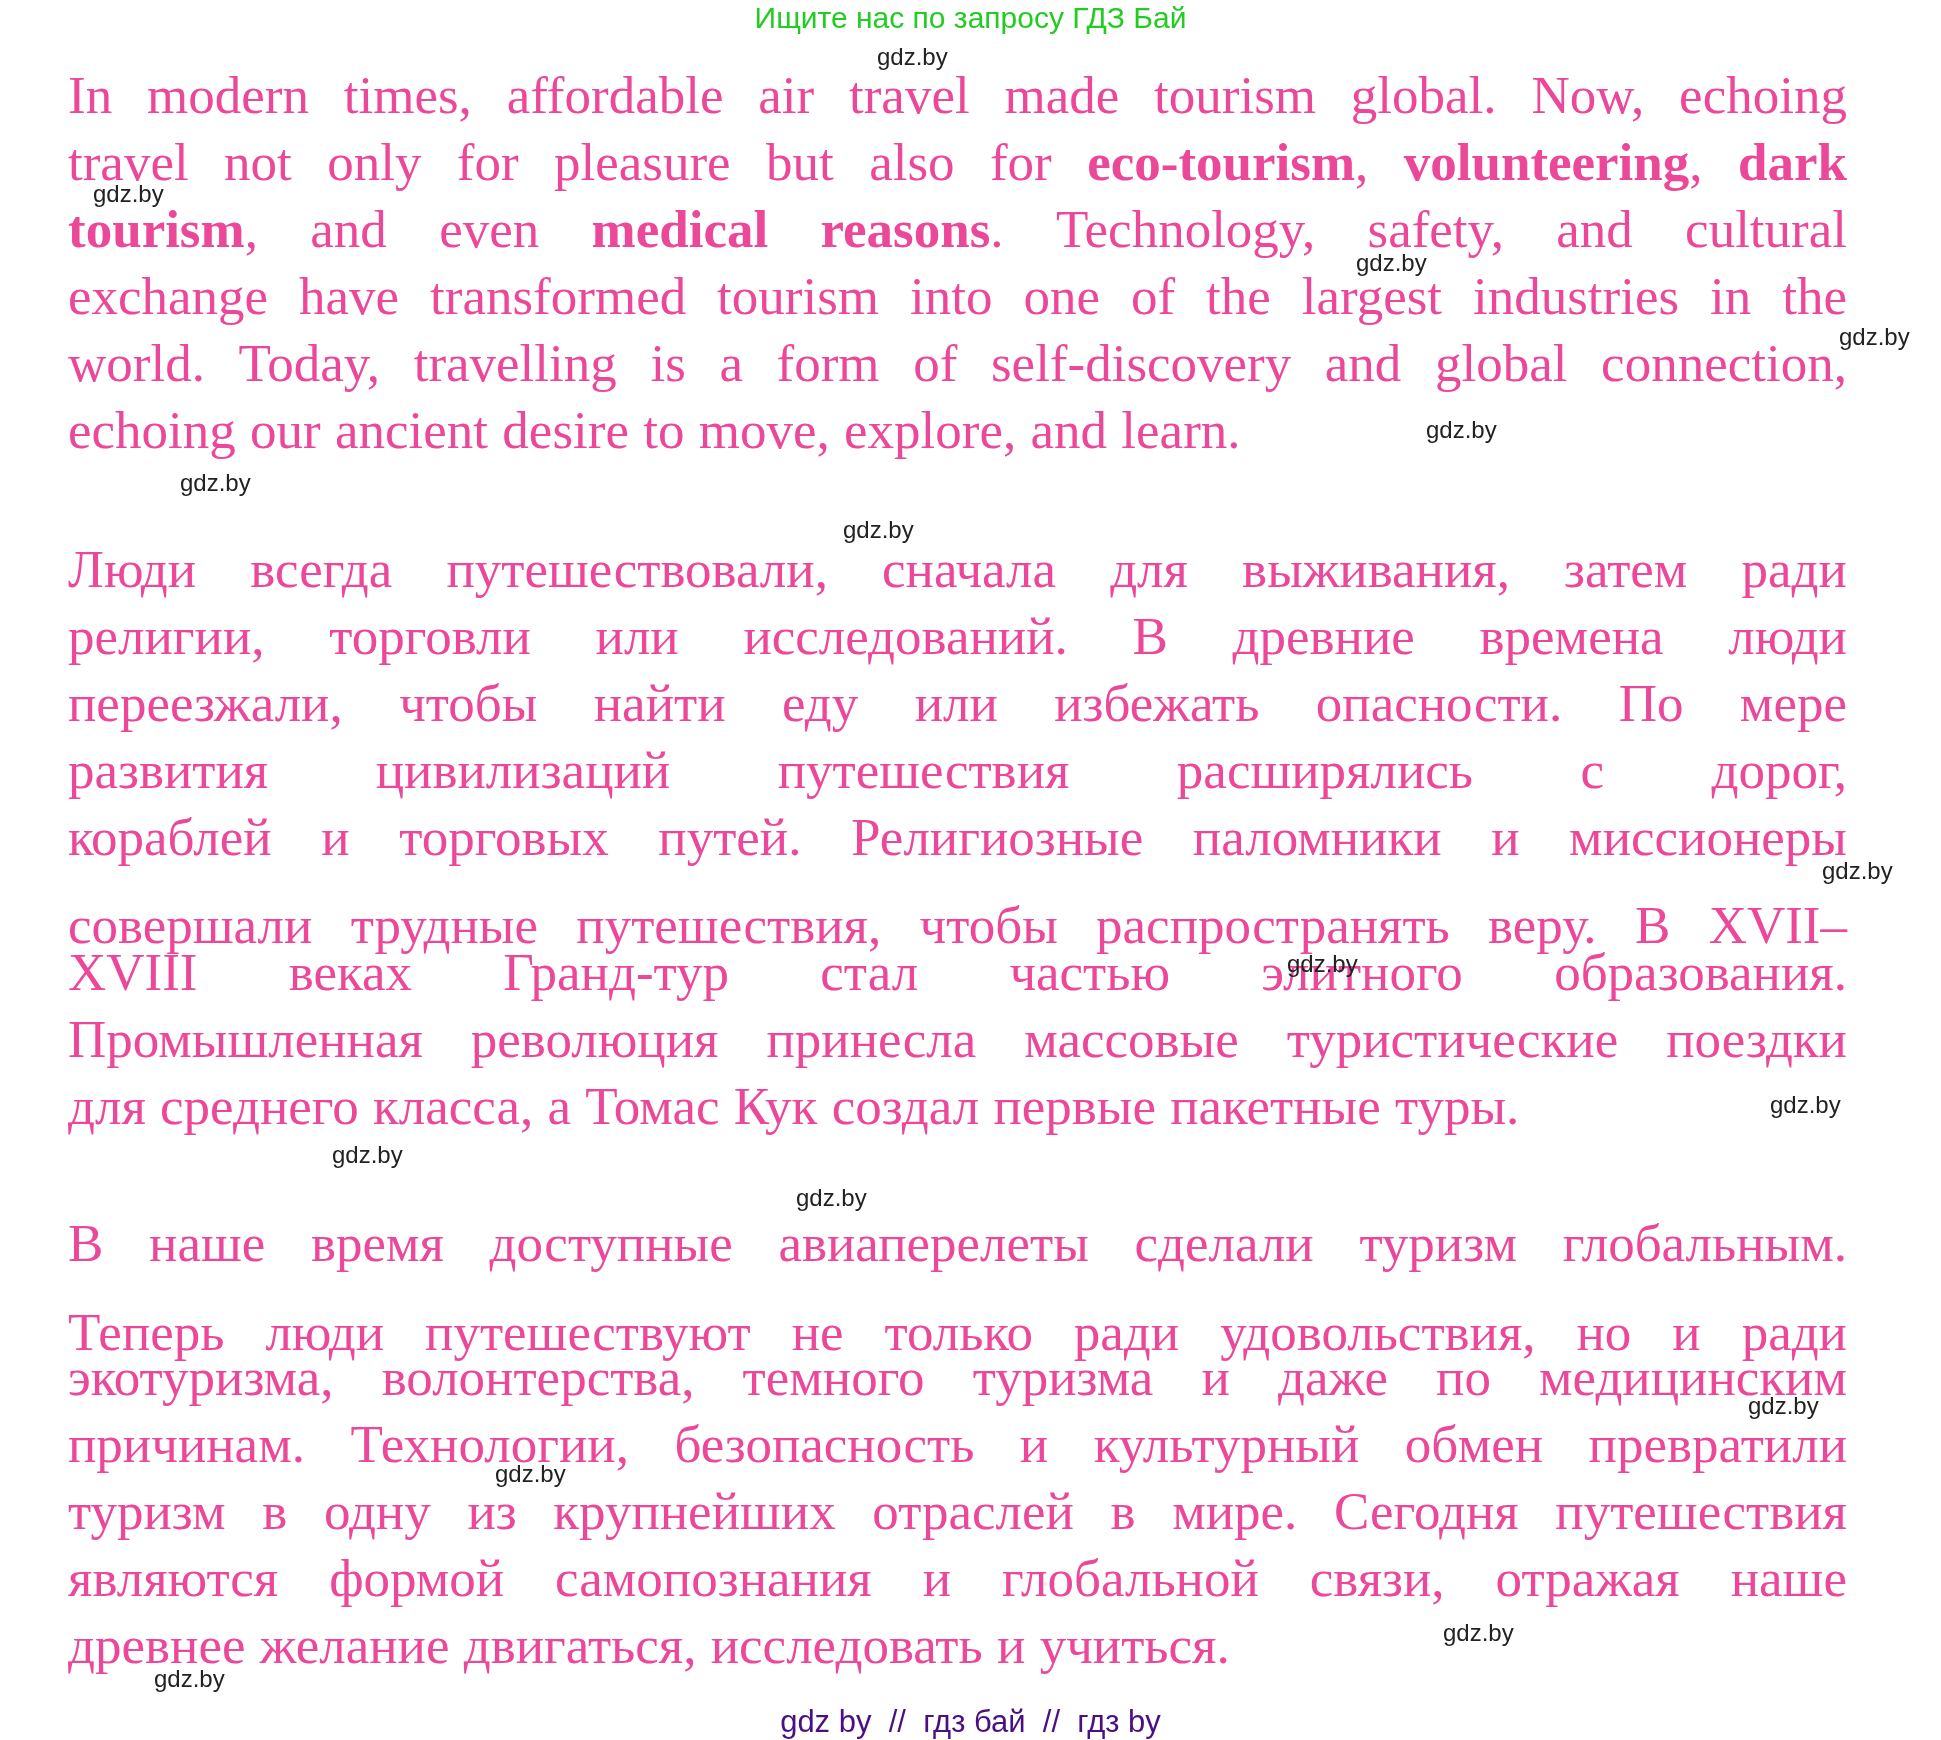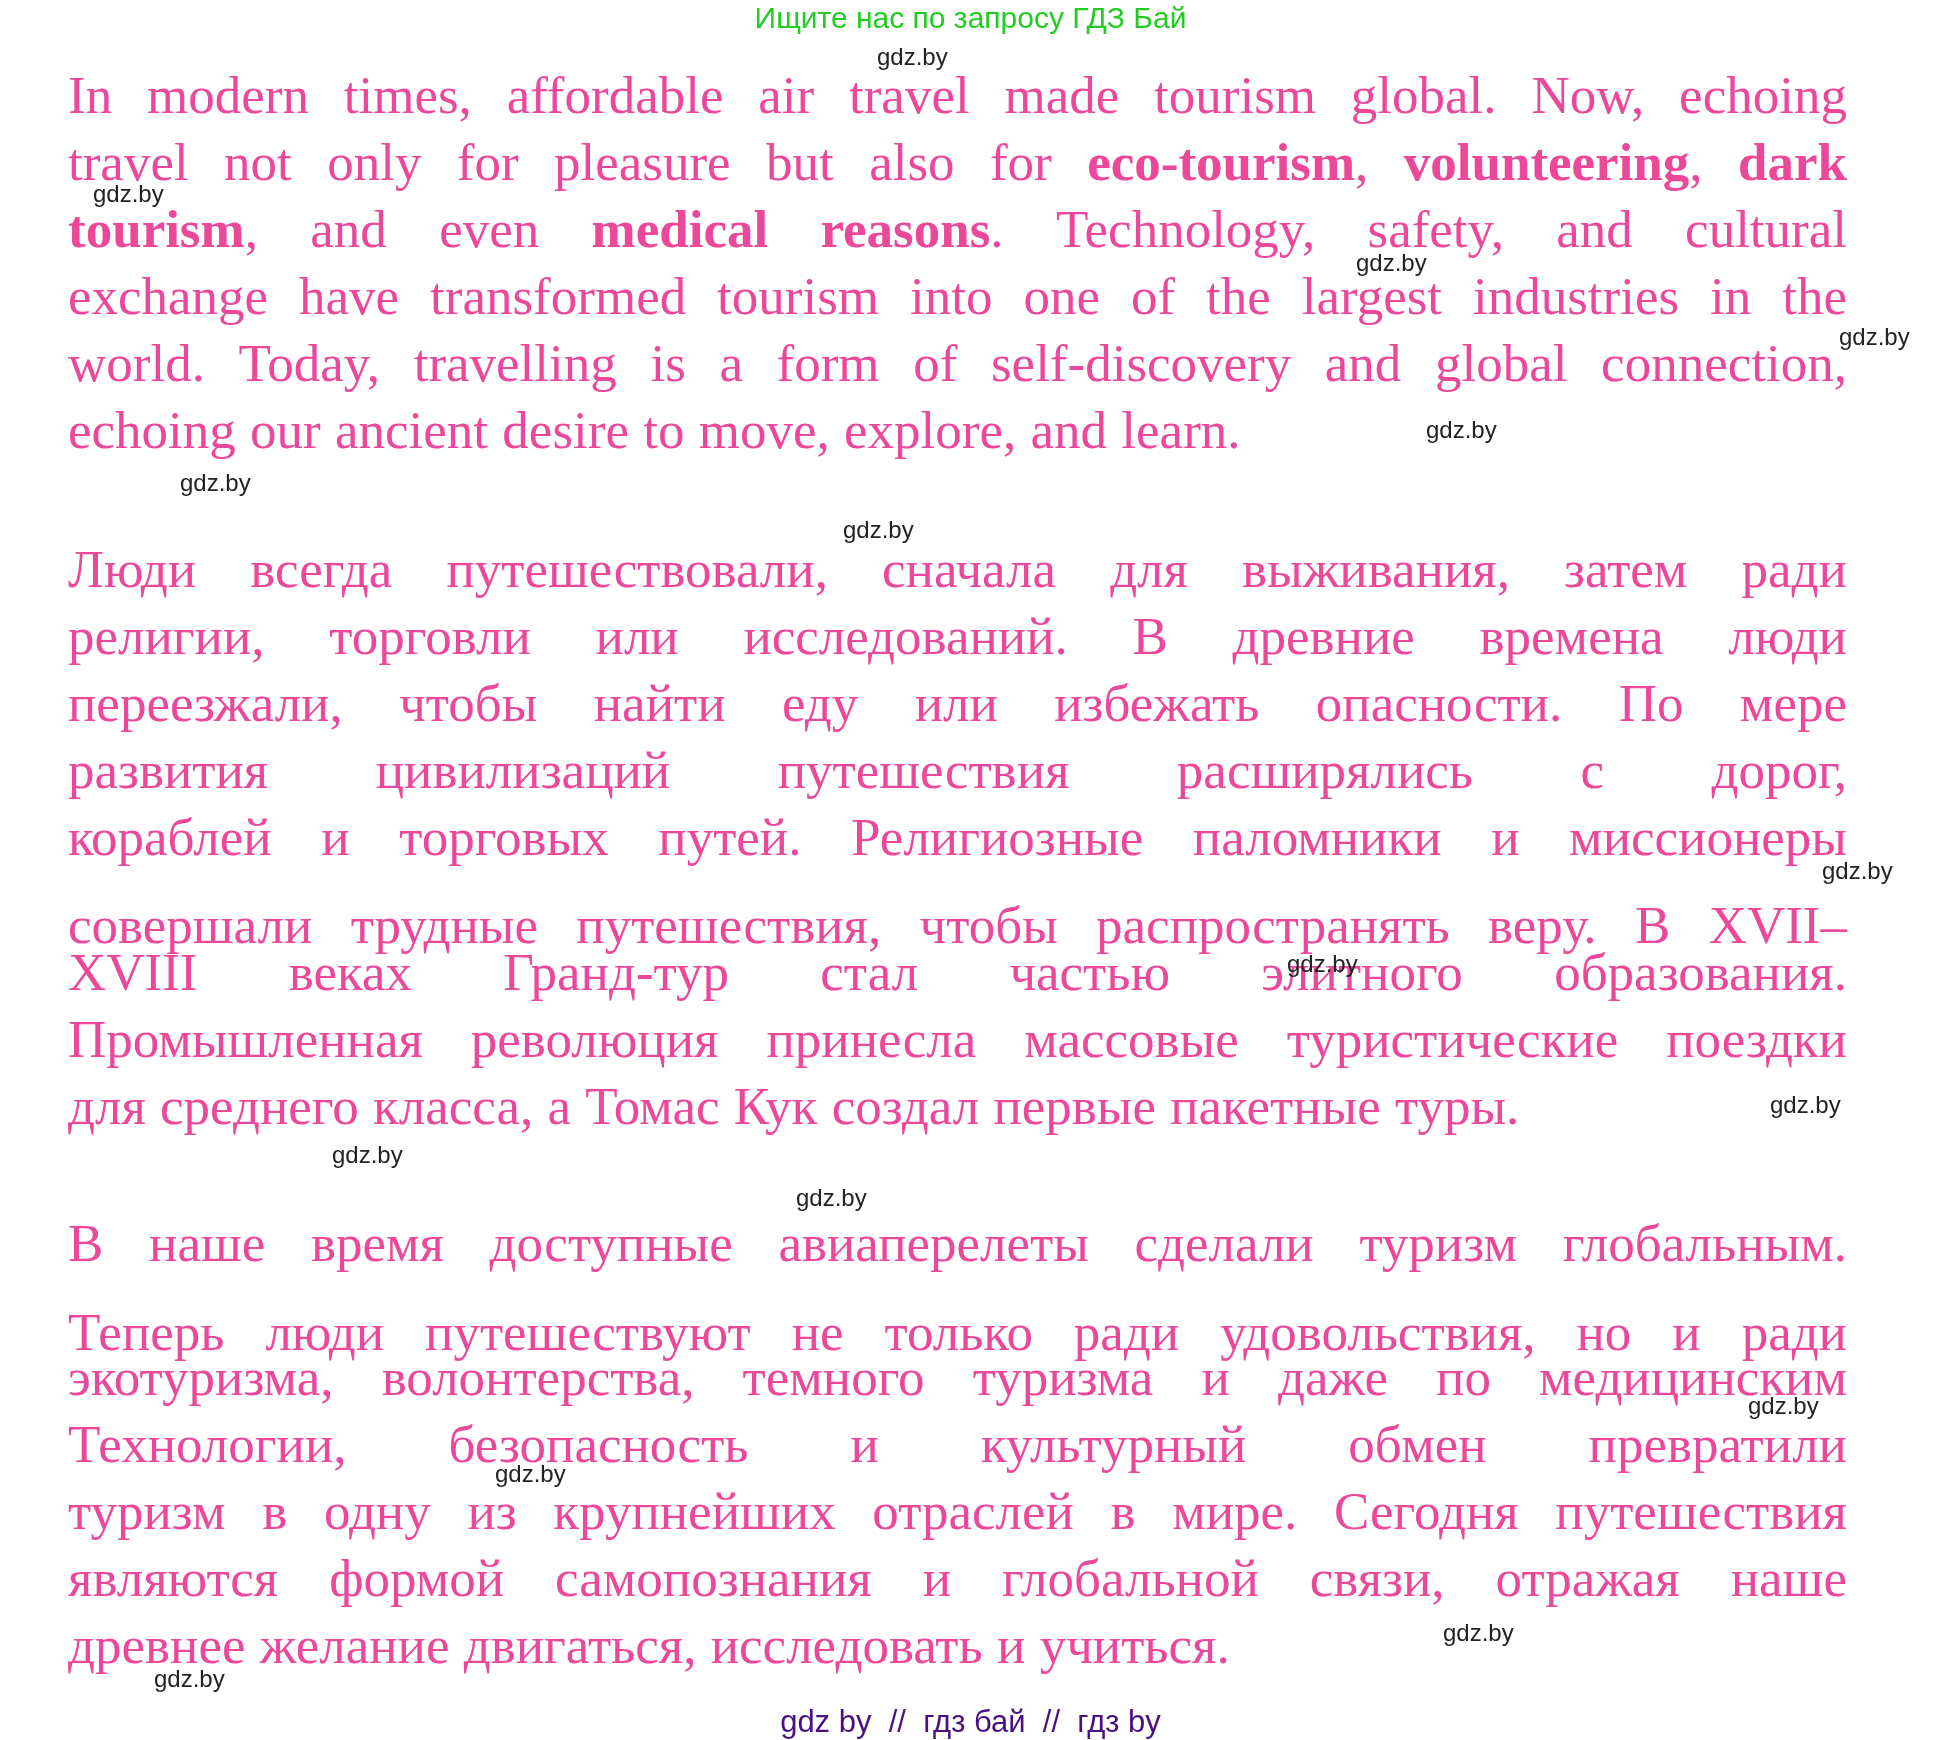--- a/index.html
+++ b/index.html
@@ -254,20 +254,21 @@
           <span><span>темного</span></span>
           <span><span>туризма</span></span>
           <span><span>и</span></span>
           <span><span>даже</span></span>
           <span><span>по</span></span>
           <span><span>медицинским</span></span>
         </div>
       </div>
       <div class="line" style="top: 1411px;">
         <div class="jw">
+          <span><span>причинам.</span></span>
           <span><span>Технологии,</span></span>
           <span><span>безопасность</span></span>
           <span><span>и</span></span>
           <span><span>культурный</span></span>
           <span><span>обмен</span></span>
           <span><span>превратили</span></span>
         </div>
       </div>
       <div class="line" style="top: 1478px;">
         <div class="jw">

